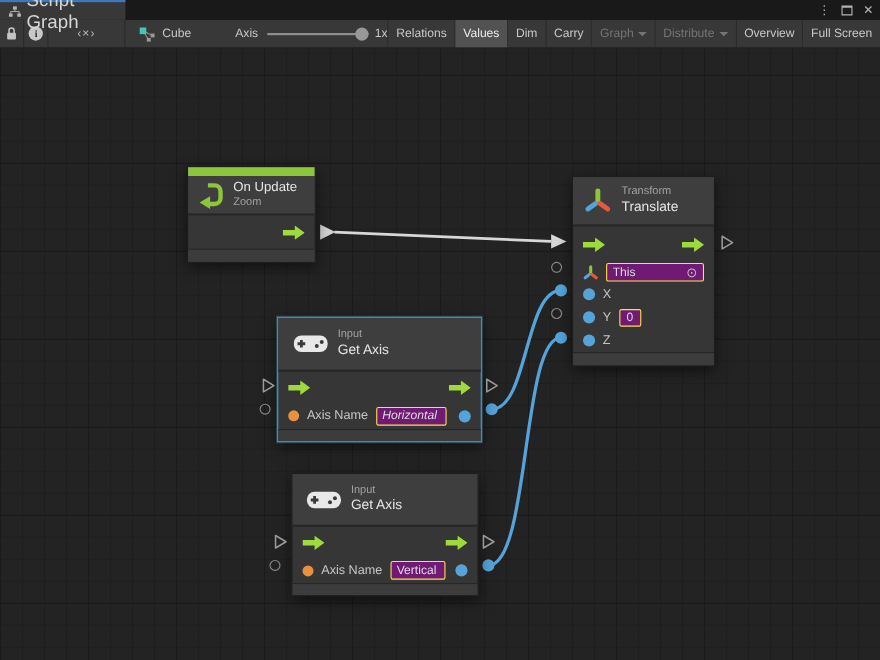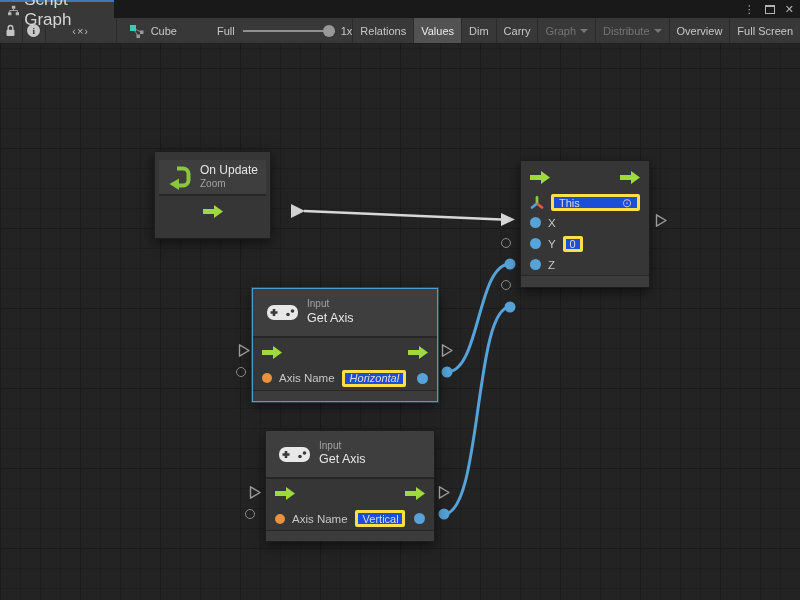--- a/index.html
+++ b/index.html
@@ -59,21 +59,21 @@
     border-bottom:2px solid #262626; }
   .hdr-text { display:flex; flex-direction:column; justify-content:center; line-height:1.25; }
   .node-category { color:#a2a2a2; font-size:10px; }
   .node-title { color:#e6e6e6; font-size:12.5px; }
   .node-footer { background:#3c3c3c; border-top:1px solid #262626; }
   .row { display:flex; align-items:center; padding:0 9px; gap:7px; }
   .exec-row { justify-content:space-between; }
   .port-label { color:#c6c6c6; font-size:11.5px; }
   .dot { width:11px; height:11px; border-radius:50%; flex:none; }
   .dot.blue { background:#55A3D9; } .dot.orange { background:#E8913F; width:10px; height:10px; }
-  .field { background:#1d4ed8; border:3px solid #fde047; border-radius:2px; color:#dcdcdc;
+  .field { background:#701a75; border:1px solid #fde047; border-radius:2px; color:#dcdcdc;
     font-size:11px; padding:1px 5px; height:17px; display:flex; align-items:center; }
   .ml-auto { margin-left:auto; }
   .this-field { flex:1; justify-content:space-between; }
   .target-icon { color:#bdbdbd; font-size:12px; line-height:1; }
 
   
   .o-circle { position:absolute; z-index:3; width:10px; height:10px; border:1.5px solid #8a8a8a;
     border-radius:50%; background:transparent; }
   .o-tri { position:absolute; z-index:3; }
 </style>
@@ -113,21 +113,21 @@
       <span>‹×›</span>
     </div>
     <div class="tb-seg tb-graph">
       <svg width="16" height="14" viewBox="0 0 16 14">
         <path d="M4,4 L12,8 M4,4 L9,12" stroke="#8a8a8a" stroke-width="1"></path>
         <rect x="1" y="1" width="6" height="6" fill="#3fc8ba"></rect>
         <rect x="11" y="6.5" width="3.5" height="3.5" fill="#9a9a9a"></rect>
         <rect x="7.5" y="10.5" width="3.5" height="3.5" fill="#9a9a9a"></rect>
       </svg>
       <span class="graph-name">Cube</span>
-      <span class="zoom-label">Full</span>
+      <span class="zoom-label">Axis</span>
       <div class="slider">
         <div class="slider-track"></div>
         <div class="slider-handle"></div>
       </div>
       <span class="zoom-value">1x</span>
     </div>
     <div class="tb-btn">
         <span>Relations</span>
       </div>
     <div class="tb-btn active">
@@ -165,41 +165,52 @@
 
       <path d="M447,328 C480,328 477,220 510,220" stroke="#55A3D9" stroke-width="3" fill="none"></path>
       <circle cx="447" cy="328" r="5.5" fill="#55A3D9"></circle>
       <circle cx="510" cy="220" r="5.5" fill="#55A3D9"></circle>
 
       <path d="M444,470 C482,470 474,263 510,263" stroke="#55A3D9" stroke-width="3" fill="none"></path>
       <circle cx="444" cy="470" r="5.5" fill="#55A3D9"></circle>
       <circle cx="510" cy="263" r="5.5" fill="#55A3D9"></circle>
     </svg>
 
-    <div class="node" id="node-on-update" style="left:154px; top:107px; width:117px;align-items:center;">
+    <div class="node" id="node-on-update" style="left:170px; top:107px; width:117px;">
       <div style="height:8px; background:#8CC63C;"></div>
       <div class="node-header" style="height:36px; padding:0 8px; gap:7px;">
         <svg width="26" height="26" viewBox="0 0 26 26">
           <path d="M10,4.5 H16 A5.5,5.5 0 0 1 21.5,10 V16 A5.5,5.5 0 0 1 16,21.5 H11.5" stroke="#8CC63C" stroke-width="4" fill="none" stroke-linecap="butt"></path>
           <polygon points="12,14.5 12,26 2.5,20" fill="#8CC63C"></polygon>
         </svg>
         <div class="hdr-text">
           <span class="node-title" style="font-size:12px;">On Update</span>
           <span class="node-category">Zoom</span>
         </div>
       </div>
       <div class="row exec-row" style="height:30px; justify-content:flex-end;">
         <svg width="20" height="13" viewBox="0 0 20 13">
           <polygon points="0,4 11,4 11,0 20,6.5 11,13 11,9 0,9" fill="#9EDA3C"></polygon>
         </svg>
       </div>
       <div class="node-footer" style="height:12px;"></div>
     </div>
 
     <div class="node" id="node-translate" style="left:520px; top:116px; width:130px;">
+      <div class="node-header" style="height:45px;">
+        <svg width="25" height="25" viewBox="0 0 25 25">
+          <line x1="12.5" y1="12" x2="12.5" y2="3.5" stroke="#8CC63C" stroke-width="4.5" stroke-linecap="round"></line>
+          <line x1="10.5" y1="15" x2="3.5" y2="20" stroke="#55A3D9" stroke-width="4.5" stroke-linecap="round"></line>
+          <line x1="14.5" y1="15" x2="21.5" y2="20" stroke="#E8583C" stroke-width="4.5" stroke-linecap="round"></line>
+        </svg>
+        <div class="hdr-text">
+          <span class="node-category">Transform</span>
+          <span class="node-title">Translate</span>
+        </div>
+      </div>
       <div class="row exec-row" style="height:32px;">
         <svg width="20" height="13" viewBox="0 0 20 13">
           <polygon points="0,4 11,4 11,0 20,6.5 11,13 11,9 0,9" fill="#9EDA3C"></polygon>
         </svg>
         <svg width="20" height="13" viewBox="0 0 20 13">
           <polygon points="0,4 11,4 11,0 20,6.5 11,13 11,9 0,9" fill="#9EDA3C"></polygon>
         </svg>
       </div>
       <div class="row" style="height:19px;">
         <svg width="14" height="14" viewBox="0 0 14 14">

